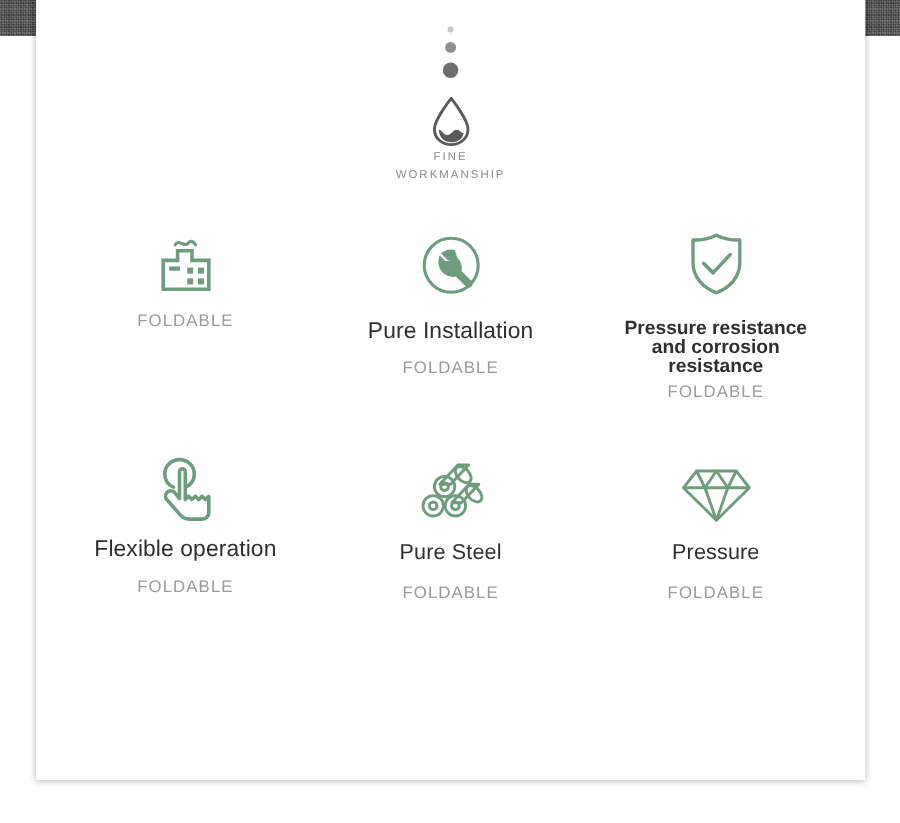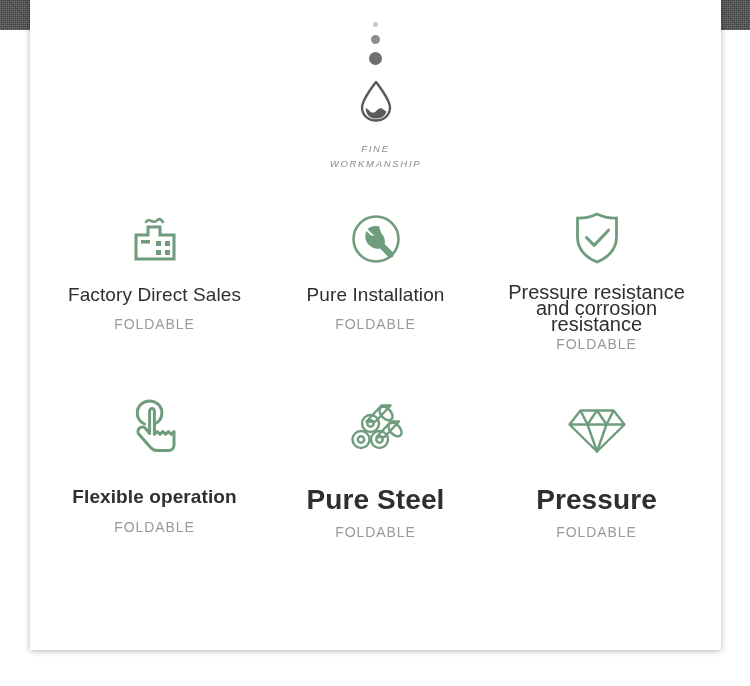--- a/index.html
+++ b/index.html
@@ -59,27 +59,25 @@
   .dot-md  { width: 9px;  height: 9px;  background: #8d8d8d; margin-bottom: 8px; }
   .dot-lg  { width: 13px; height: 13px; background: #6e6e6e; }
 
   .droplet-wrap {
     margin-top: 14px;
     width: 40px;
     height: 44px;
   }
 
   .hero-caption {
-    margin-top: 18px;
     text-align: center;
     font-size: 9.5px;
     letter-spacing: 1.7px;
     line-height: 15px;
     color: #8a8a8a;
-    font-style: italic;
   }
 
   
   .grid {
     margin-top: 34px;
     display: grid;
     grid-template-columns: repeat(3, 1fr);
     grid-template-rows: 190px 190px;
     padding: 0 14px;
   }
@@ -100,38 +98,39 @@
   .cell-title {
     margin-top: 17px;
     text-align: center;
     color: #2f2f2f;
     font-weight: 400;
     font-size: 19px;
     line-height: 22px;
     letter-spacing: 0.1px;
   }
   .cell-title.two-line {
-    font-size: 20px;
+    font-size: 16px;
     line-height: 16px;
     letter-spacing: 0px;
     max-width: 180px;
-  }
-  .cell-title.big { font-size: 28px; line-height: 27px; text-align: right; }
+    font-weight: bold;
+  }
+  .cell-title.big { font-size: 18px; line-height: 27px; text-align: right; }
 
   .cell-sub {
     margin-top: 10px;
     text-align: center;
     font-size: 14px;
     letter-spacing: 0.9px;
     color: #9a9a9a;
   }
   .cell-title.two-line + .cell-sub { margin-top: 4px; }
 
   
-  .row2 .cell-title { margin-top: 29px; font-weight: bold; }
+  .row2 .cell-title { margin-top: 8px; }
   .row2 .cell-sub   { margin-top: 11px; }
 
   svg { display: block; }
 </style>
 </head>
 <body>
 
 <div class="corner-band left"></div>
 <div class="corner-band right"></div>
 
@@ -167,21 +166,20 @@
         <svg width="58" height="56" viewBox="0 0 58 56">
           <path d="M20 11 C23 5.5, 27.5 14, 31 9.5 C33.5 6.3, 36 9.5, 37 11" fill="none" stroke="#6e9c7c" stroke-width="2.6" stroke-linecap="round"></path>
           <path d="M22 16 L22 24 L10 24 L10 48 L48 48 L48 24 L34 24 L34 16 Z" fill="none" stroke="#6e9c7c" stroke-width="3"></path>
           <rect x="15" y="29" width="9" height="3.6" fill="#6e9c7c"></rect>
           <rect x="30" y="30" width="5" height="5" fill="#6e9c7c"></rect>
           <rect x="39" y="30" width="5" height="5" fill="#6e9c7c"></rect>
           <rect x="30" y="39" width="5" height="5" fill="#6e9c7c"></rect>
           <rect x="39" y="39" width="5" height="5" fill="#6e9c7c"></rect>
         </svg>
       </div>
-      <div class="cell-title">Factory Direct Sales</div>
       <div class="cell-sub">FOLDABLE</div>
     </div>
 
     <div class="cell">
       <div class="cell-icon">
         <svg width="56" height="56" viewBox="0 0 56 56">
           <circle cx="28" cy="28" r="22.5" fill="none" stroke="#6e9c7c" stroke-width="2.6"></circle>
           <path d="M31.2 16.4 L26.6 21 L26.6 24.6 L23.0 24.6 L18.4 20
                    C16.3 24.6 17.2 30.3 21.0 34.1
                    C24.0 37.1 28.2 38.3 32.0 37.5

